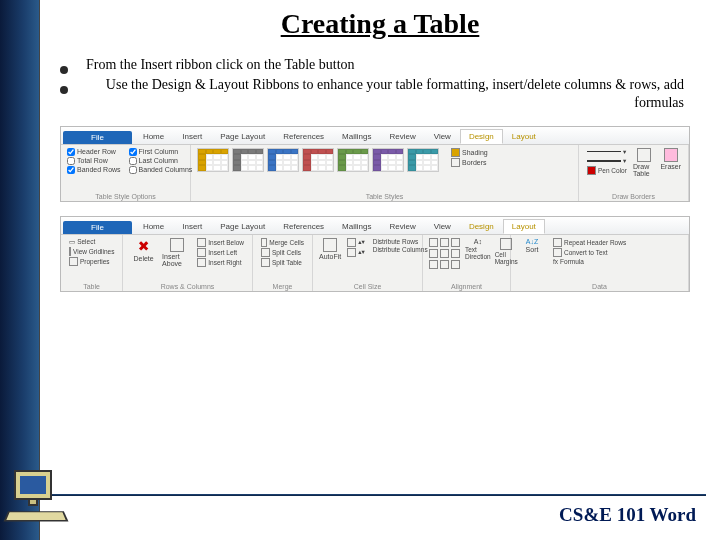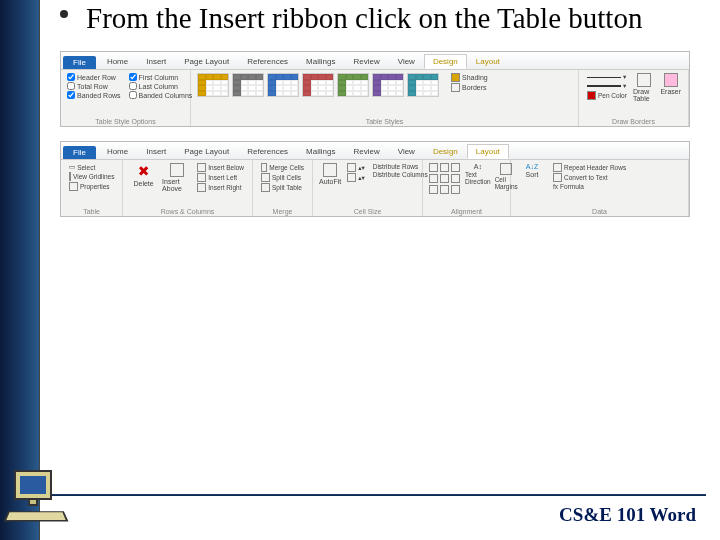--- a/index.html
+++ b/index.html
@@ -3,25 +3,25 @@
 <meta charset="utf-8">
 <style>
   * { box-sizing: border-box; margin: 0; padding: 0; }
   body { width: 720px; height: 540px; font-family: "Times New Roman", serif; background: #fff; position: relative; overflow: hidden; }
   .sidebar { position: absolute; left: 0; top: 0; width: 40px; height: 540px; background: linear-gradient(to right, #0a1a3a 0%, #1a3d6b 60%, #2a5a8a 100%); border-right: 1px solid #444; }
   .content { margin-left: 40px; padding: 0; }
   .title { text-align: center; font-size: 28px; font-weight: bold; text-decoration: underline; margin: 8px 0 16px 0; }
   .bullets { padding: 0 36px 0 20px; }
   .bullet-row { display: flex; align-items: flex-start; margin-bottom: 2px; }
   .bullet-dot { width: 8px; height: 8px; background: #2a2a2a; border-radius: 50%; margin-top: 10px; margin-right: 18px; flex-shrink: 0; }
-  .bullet-text { font-size: 29px; line-height: 1.28; text-align: right; }
+  .bullet-text { font-size: 14px; line-height: 1.28; text-align: right; }
   .ribbons { margin: 14px 30px 0 20px; }
   .ribbon { border: 1px solid #bbb; background: #f2f2f0; margin-bottom: 14px; font-family: "Segoe UI", Arial, sans-serif; font-size: 8px; color: #444; }
   .tabstrip { display: flex; align-items: flex-end; background: linear-gradient(#fff,#eef0f2); height: 18px; border-bottom: 1px solid #ccc; padding-left: 2px; }
-  .file-tab { background: #1e66b8; color: #fff; padding: 2px 10px; font-size: 8px; border-radius: 2px 2px 0 0; margin-right: 2px; }
+  .file-tab { background: #1e66b8; color: #fff; padding: 2px 28px; font-size: 8px; border-radius: 2px 2px 0 0; margin-right: 2px; }
   .tab { padding: 2px 8px; font-size: 8px; color: #444; border: 1px solid transparent; margin-top: 8px; }
   .tab.active { background: #fff; border: 1px solid #ccc; border-bottom: 1px solid #fff; color: #222; }
   .tab.context { color: #b79200; }
   .ribbon-body { display: flex; height: 56px; }
   .group { border-right: 1px solid #d6d6d6; padding: 3px 6px 1px 6px; display: flex; flex-direction: column; justify-content: space-between; position: relative; }
   .group-label { text-align: center; font-size: 7px; color: #888; margin-top: auto; padding-top: 1px; }
   .group-inner { display: flex; gap: 4px; align-items: flex-start; flex: 1; }
   .checks { display: grid; grid-template-columns: auto auto; gap: 1px 8px; font-size: 7px; }
   .chk { display: flex; align-items: center; gap: 2px; white-space: nowrap; }
   .chk input { width: 8px; height: 8px; }
@@ -42,25 +42,30 @@
   .monitor-screen { position: absolute; left: 4px; top: 4px; right: 4px; bottom: 4px; background: #2a5aa0; }
   .monitor-stand { position: absolute; left: 22px; top: 30px; width: 10px; height: 6px; background: #c8c080; border: 2px solid #333; border-top: 0; }
   .keyboard { position: absolute; left: 0; top: 38px; width: 60px; height: 16px; background: #e0d8a0; border: 2px solid #333; transform: perspective(80px) rotateX(50deg); }
 </style>
 </head>
 <body>
 
 <div class="sidebar"></div>
 
 <div class="content">
+  <h1 class="title">Creating a Table</h1>
 
   <div class="bullets">
     <div class="bullet-row">
       <span class="bullet-dot"></span>
       <span class="bullet-text">From the Insert ribbon click on the Table button</span>
+    </div>
+    <div class="bullet-row">
+      <span class="bullet-dot"></span>
+      <span class="bullet-text">Use the Design &amp; Layout Ribbons to enhance your table formatting, insert/delete columns &amp; rows, add formulas</span>
     </div>
   </div>
 
   <div class="ribbons">
 
     <div class="ribbon">
       <div class="tabstrip">
         <div class="file-tab">File</div>
         <div class="tab">Home</div>
         <div class="tab">Insert</div>

